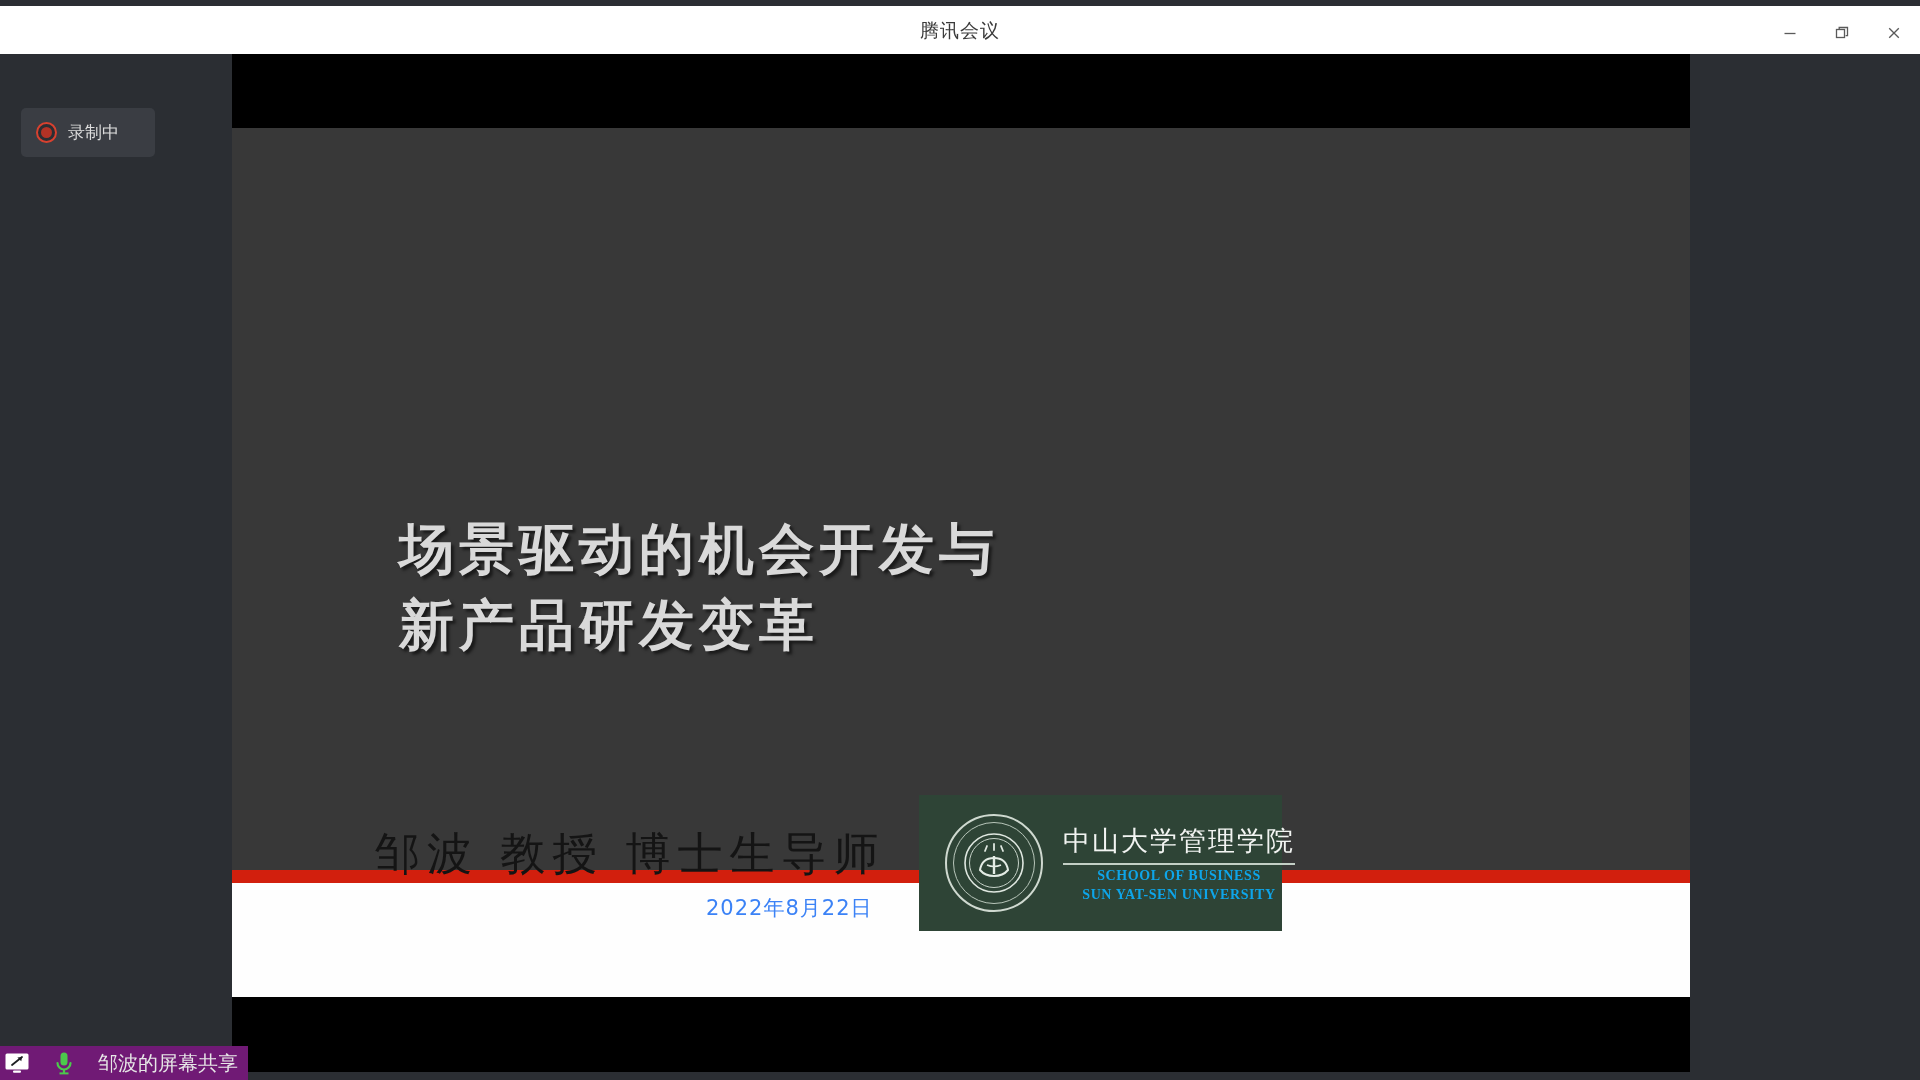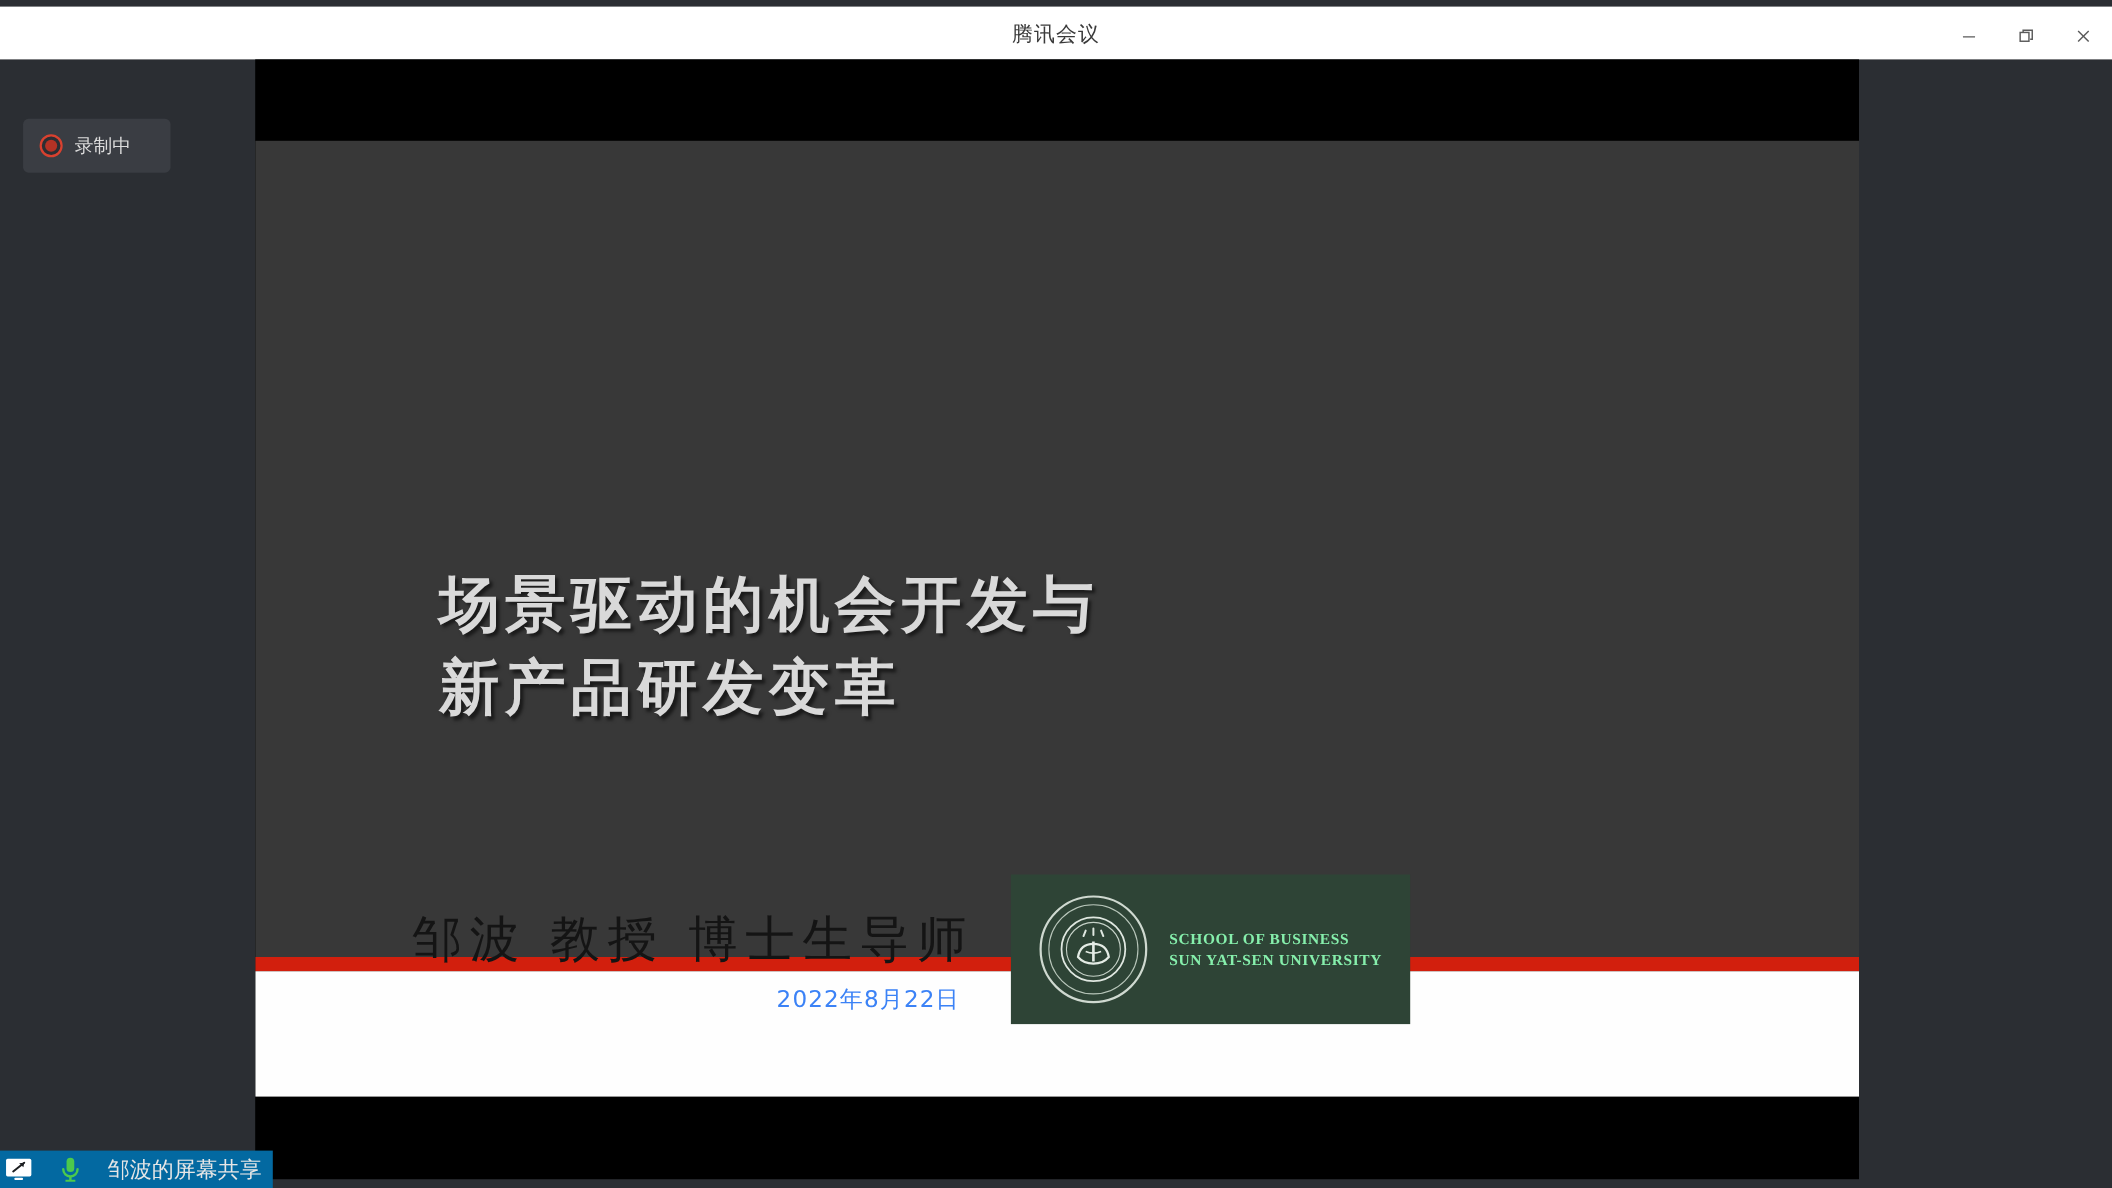--- a/index.html
+++ b/index.html
@@ -191,34 +191,35 @@
     font-size:27px;
     color:#f2f4f2;
     letter-spacing:2px;
     font-family:"DejaVu Serif", serif;
     white-space:nowrap;
     border-bottom:2px solid #c3cfc5;
     padding-bottom:4px;
   }
   .logo-en {
     font-size:14px;
-    color:#86efac;
+    color:#0ea5e9;
     letter-spacing:.6px;
     font-weight:bold;
     font-family:"Liberation Serif", serif;
     white-space:nowrap;
     margin-top:3px;
+    text-align:center;
   }
 
   
   #share-status-bar {
     position:absolute;
     left:0; bottom:0;
     height:34px;
-    background:#0369a1;
+    background:#701a75;
     display:flex; align-items:center;
     padding:0 10px 0 4px;
     gap:24px;
     z-index:5;
   }
   #share-status-bar .ic { display:flex; align-items:center; flex:0 0 auto; }
   #share-status-label {
     font-size:20px;
     color:#e6e6e6;
     white-space:nowrap;
@@ -284,20 +285,21 @@
               <svg width="62" height="62" viewBox="0 0 62 62">
                 <circle cx="31" cy="31" r="29" fill="none" stroke="#dfe7e0" stroke-width="1.6"></circle>
                 <circle cx="31" cy="31" r="24.5" fill="none" stroke="#c6d2c8" stroke-width="1"></circle>
                 <path d="M17 38 q2-12 14-12 q12 0 14 12 q-5 6 -14 6 q-9 0 -14 -6 z" fill="none" stroke="#e4ece5" stroke-width="2"></path>
                 <path d="M31 24 v18" stroke="#e4ece5" stroke-width="2.4"></path>
                 <path d="M24 33 q7 3 14 0" fill="none" stroke="#e4ece5" stroke-width="1.6"></path>
                 <path d="M22 19 l2 -5 M31 18 l0 -6 M40 19 l-2 -5" stroke="#dfe7e0" stroke-width="1.8" stroke-linecap="round"></path>
               </svg>
             </span>
             <span id="logo-text">
+              <span id="logo-cn">中山大学管理学院</span>
               <span class="logo-en">SCHOOL OF BUSINESS</span>
               <span class="logo-en">SUN YAT-SEN UNIVERSITY</span>
             </span>
           </div>
 
         </div>
       </div>
     </div>
 
     <div id="share-status-bar">

